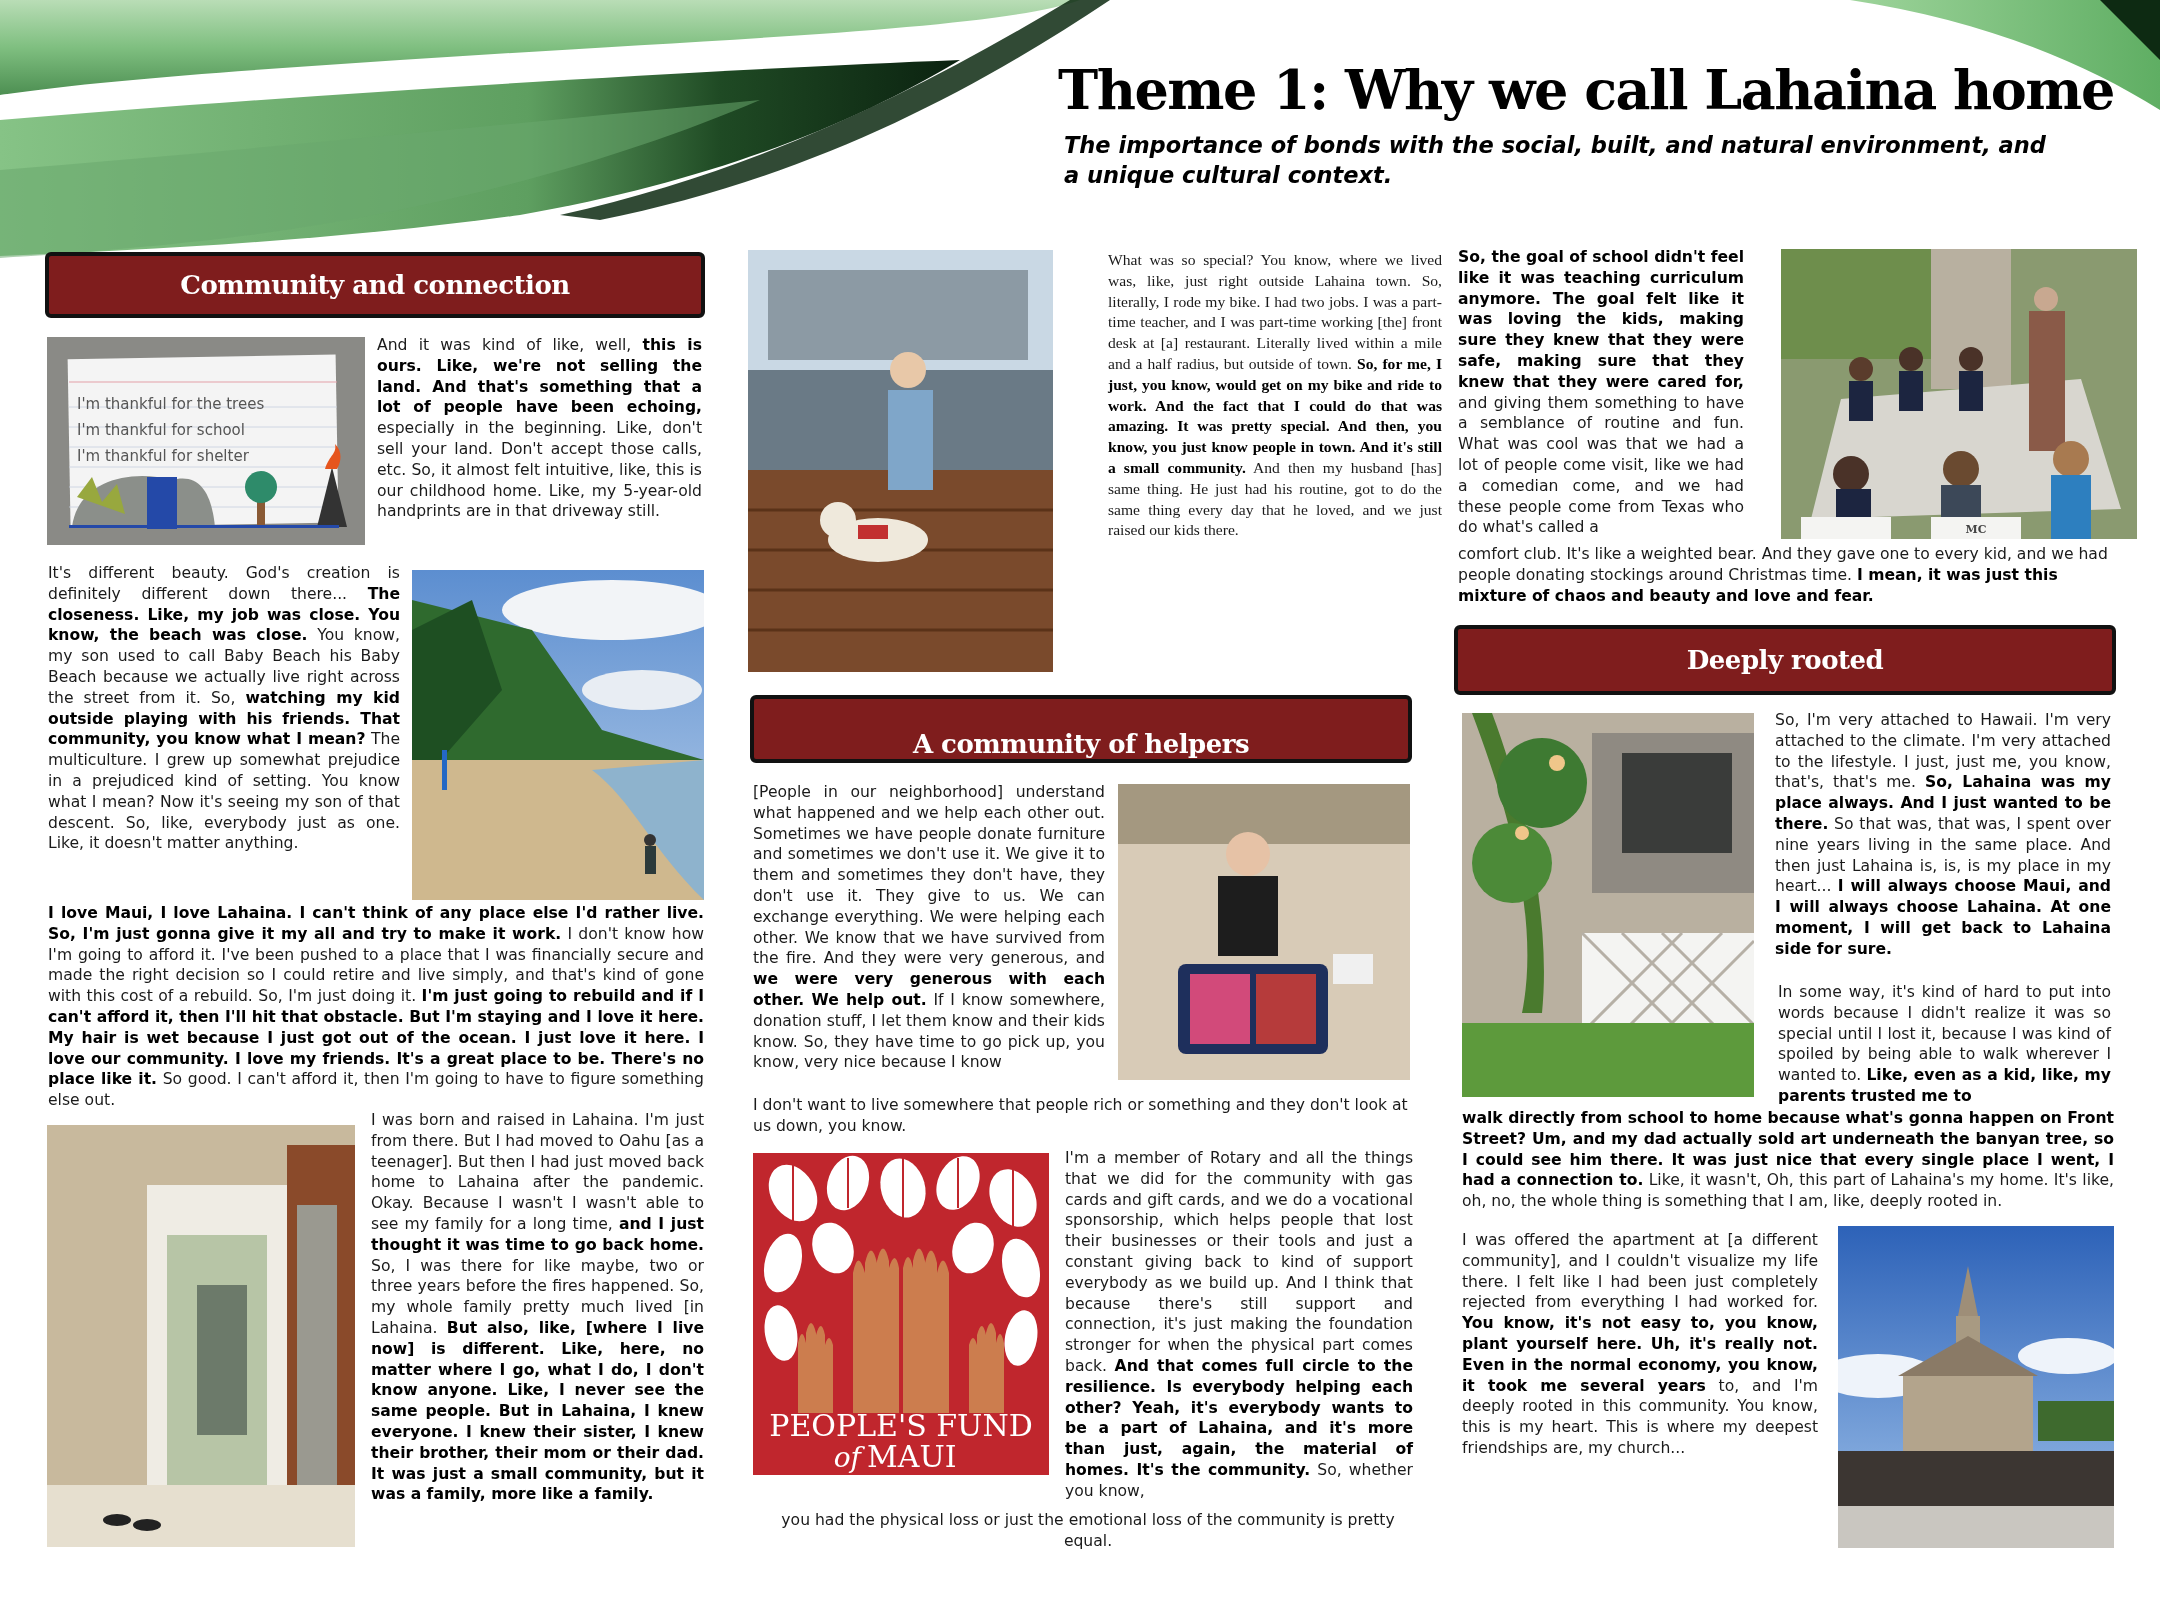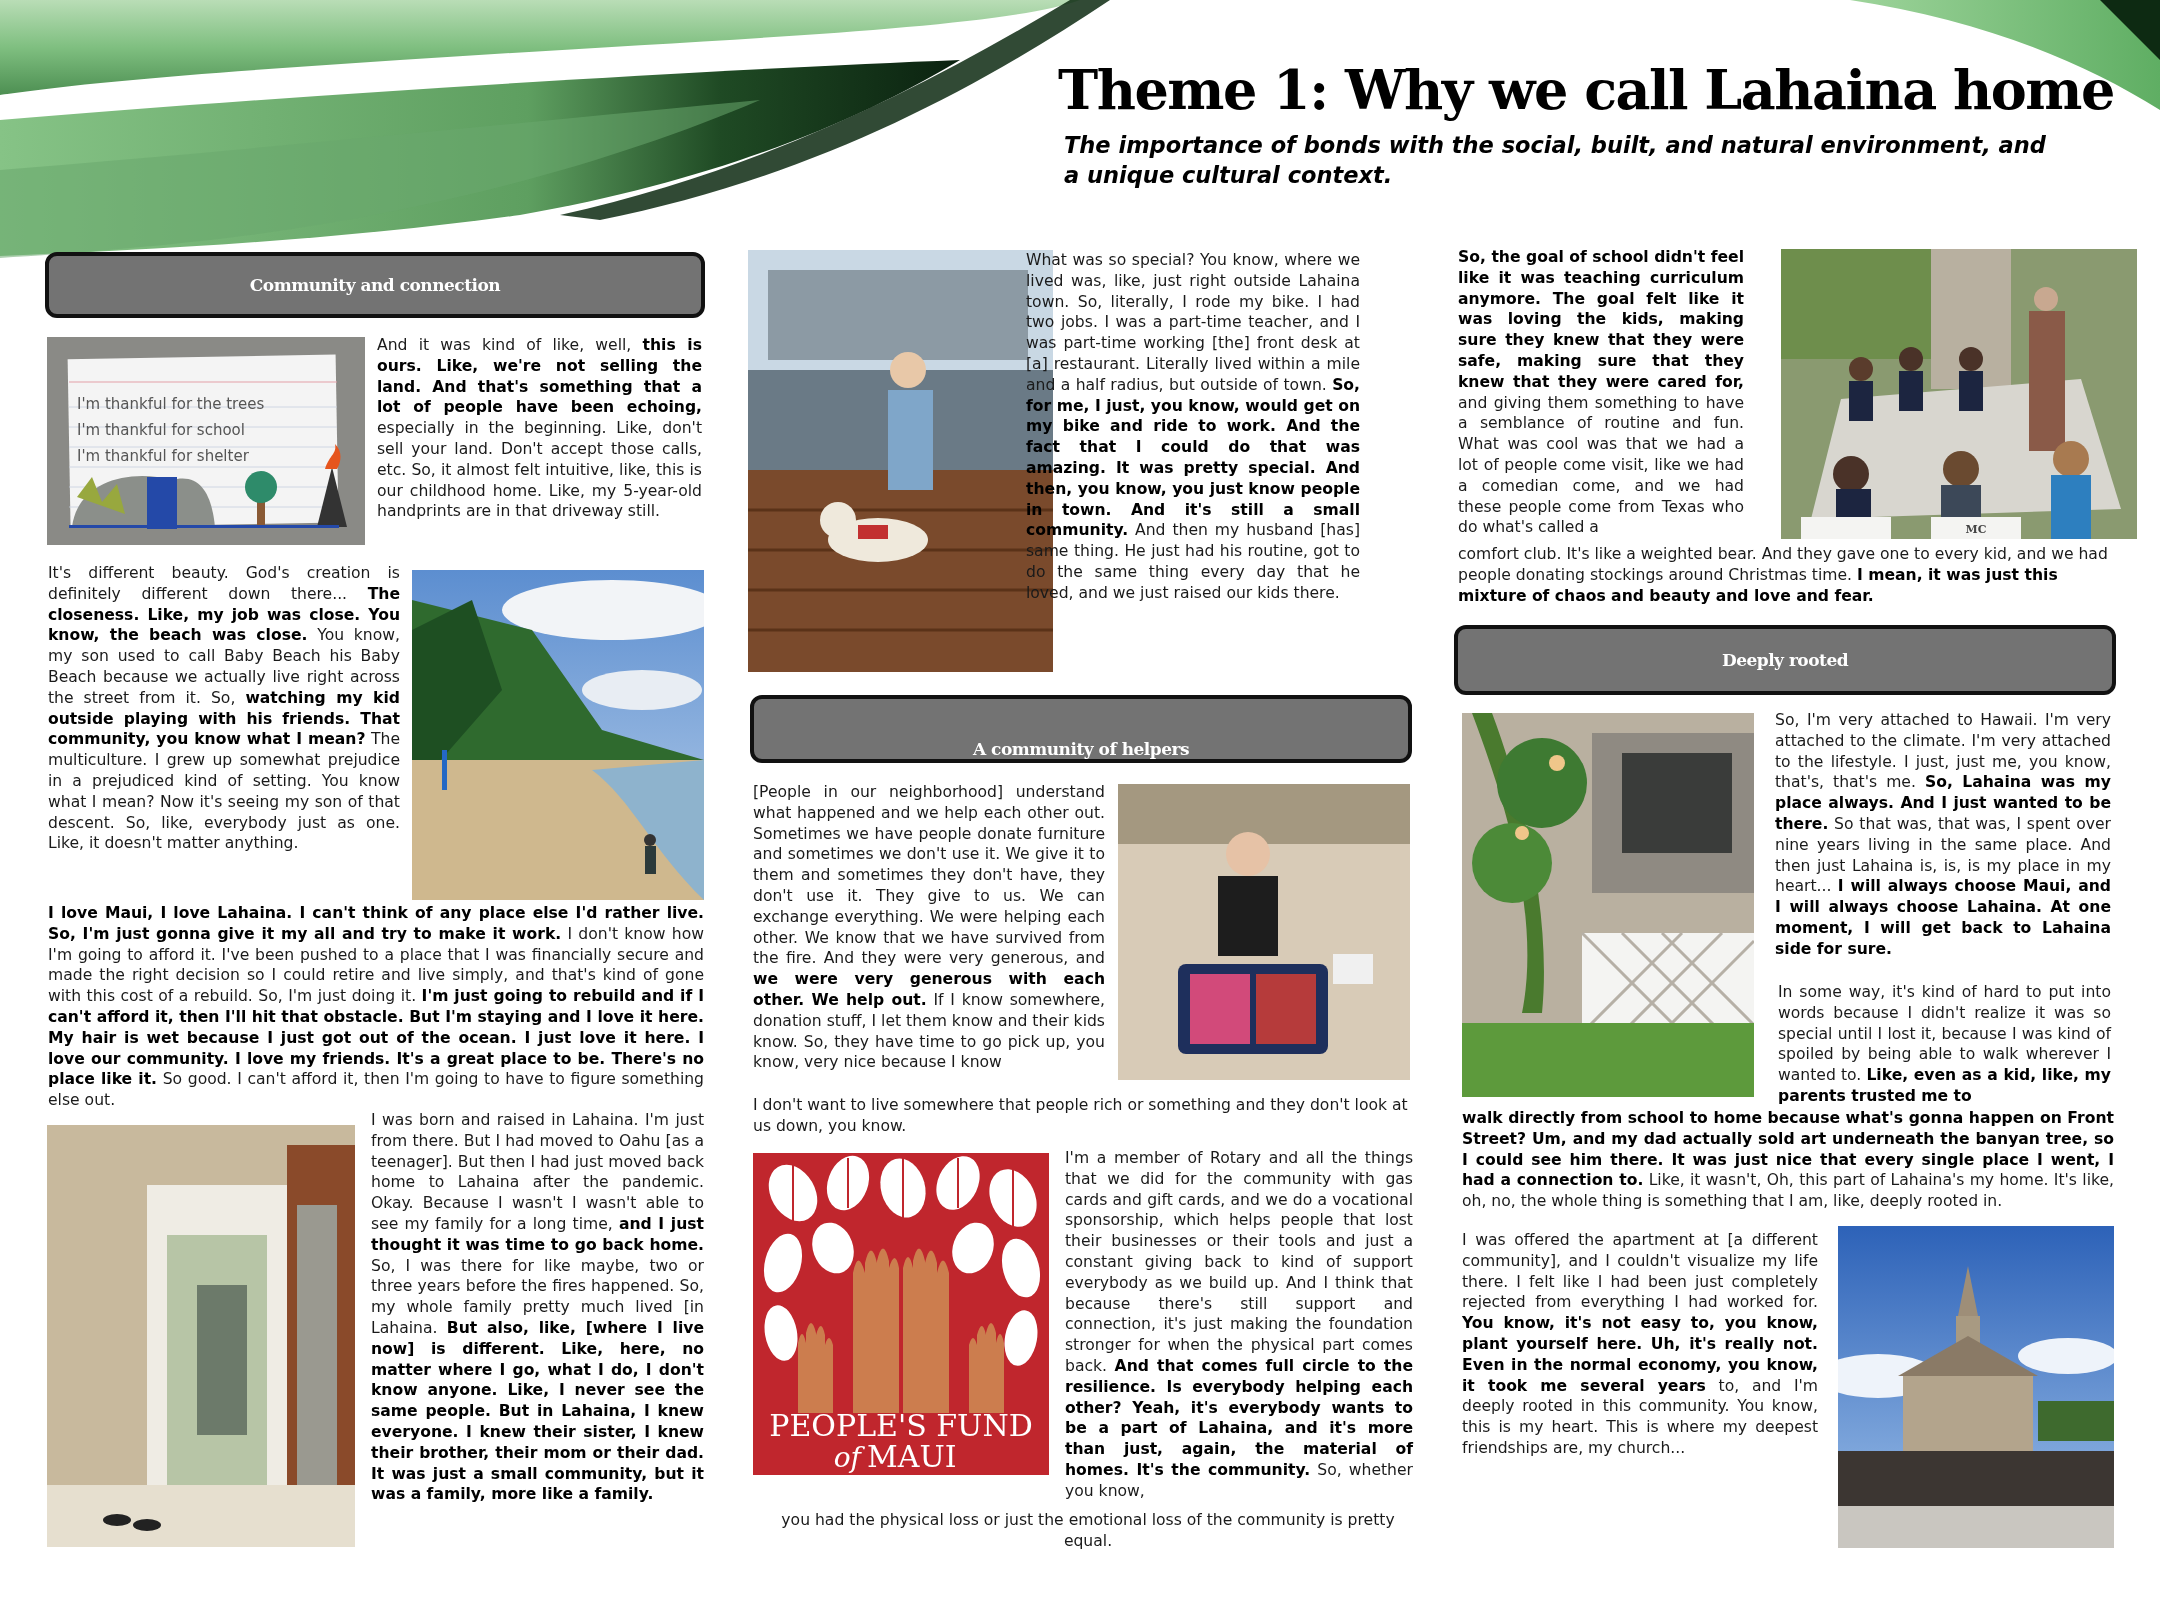--- a/index.html
+++ b/index.html
@@ -17,23 +17,23 @@
     font-family: "DejaVu Serif", serif; font-weight: bold;
     font-size: 54px; letter-spacing: -1.5px; color: #000; white-space: nowrap;
   }
   .subtitle {
     left: 1064px; top: 130px; width: 1000px;
     font-family: "DejaVu Sans", sans-serif; font-weight: bold; font-style: italic;
     font-size: 22.5px; line-height: 30px; color: #000;
   }
   
   .sec-head {
-    background: #737373; border: 4px solid #111; border-radius: 12px;
+    background: #7f1d1d; border: 4px solid #111; border-radius: 6px;
     color: #fff; font-family: "DejaVu Serif", serif; font-weight: bold;
-    font-size: 17px; letter-spacing: -0.5px;
+    font-size: 26px; letter-spacing: -0.5px;
     display: flex; align-items: center; justify-content: center;
     box-sizing: border-box;
   }
   
   .txt {
     font-family: "DejaVu Sans", sans-serif; font-size: 15.6px; line-height: 20.8px;
     text-align: justify; color: #1a1a1a;
   }
   .txt b { font-weight: bold; color: #000; }
   
@@ -171,21 +171,21 @@
         <line x1="0" y1="380" x2="305" y2="380"></line>
     </g>
     <circle cx="160" cy="120" r="18" fill="#e8c8a8"></circle>
     <rect x="140" y="140" width="45" height="100" fill="#7fa6c9"></rect>
     <ellipse cx="130" cy="290" rx="50" ry="22" fill="#efe9dc"></ellipse>
     <circle cx="90" cy="270" r="18" fill="#efe9dc"></circle>
     <rect x="110" y="275" width="30" height="14" fill="#c23030"></rect>
   </svg>
 </div>
 
-<div class="abs txt" style="left:1026px;top:250px;width:334px;">
+<div class="abs txt" style="left:1108px;top:250px;width:334px;font-family:Liberation Serif, serif;">
   <span>What was so special? You know, where we lived was, like, just right outside Lahaina town. So, literally, I rode my bike. I had two jobs. I was a part-time teacher, and I was part-time working [the] front desk at [a] restaurant. Literally lived within a mile and a half radius, but outside of town. </span><b>So, for me, I just, you know, would get on my bike and ride to work. And the fact that I could do that was amazing. It was pretty special. And then, you know, you just know people in town. And it's still a small community.</b><span> And then my husband [has] same thing. He just had his routine, got to do the same thing every day that he loved, and we just raised our kids there.</span>
 </div>
 
 <div class="abs sec-head" style="left:750px;top:695px;width:662px;height:68px;align-items:flex-end;">
   <span>A community of helpers</span>
 </div>
 
 <div class="abs txt" style="left:753px;top:782px;width:352px;">
   <span>[People in our neighborhood] understand what happened and we help each other out. Sometimes we have people donate furniture and sometimes we don't use it. We give it to them and sometimes they don't have, they don't use it. They give to us. We can exchange everything. We were helping each other. We know that we have survived from the fire. And they were very generous, and </span><b>we were very generous with each other. We help out.</b><span> If I know somewhere, donation stuff, I let them know and their kids know. So, they have time to go pick up, you know, very nice because I know</span>
 </div>

